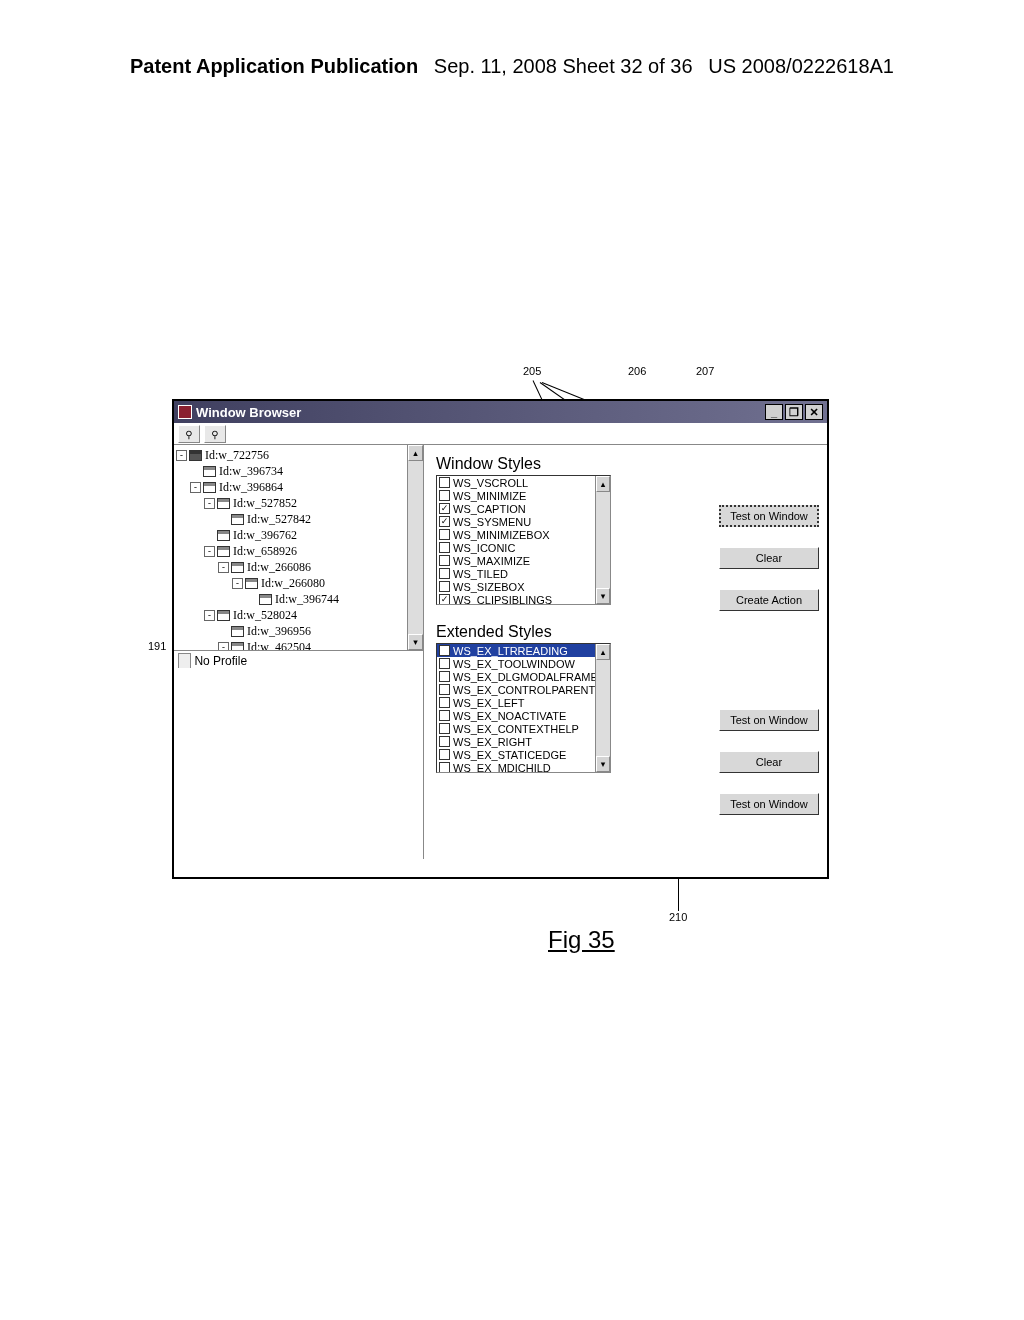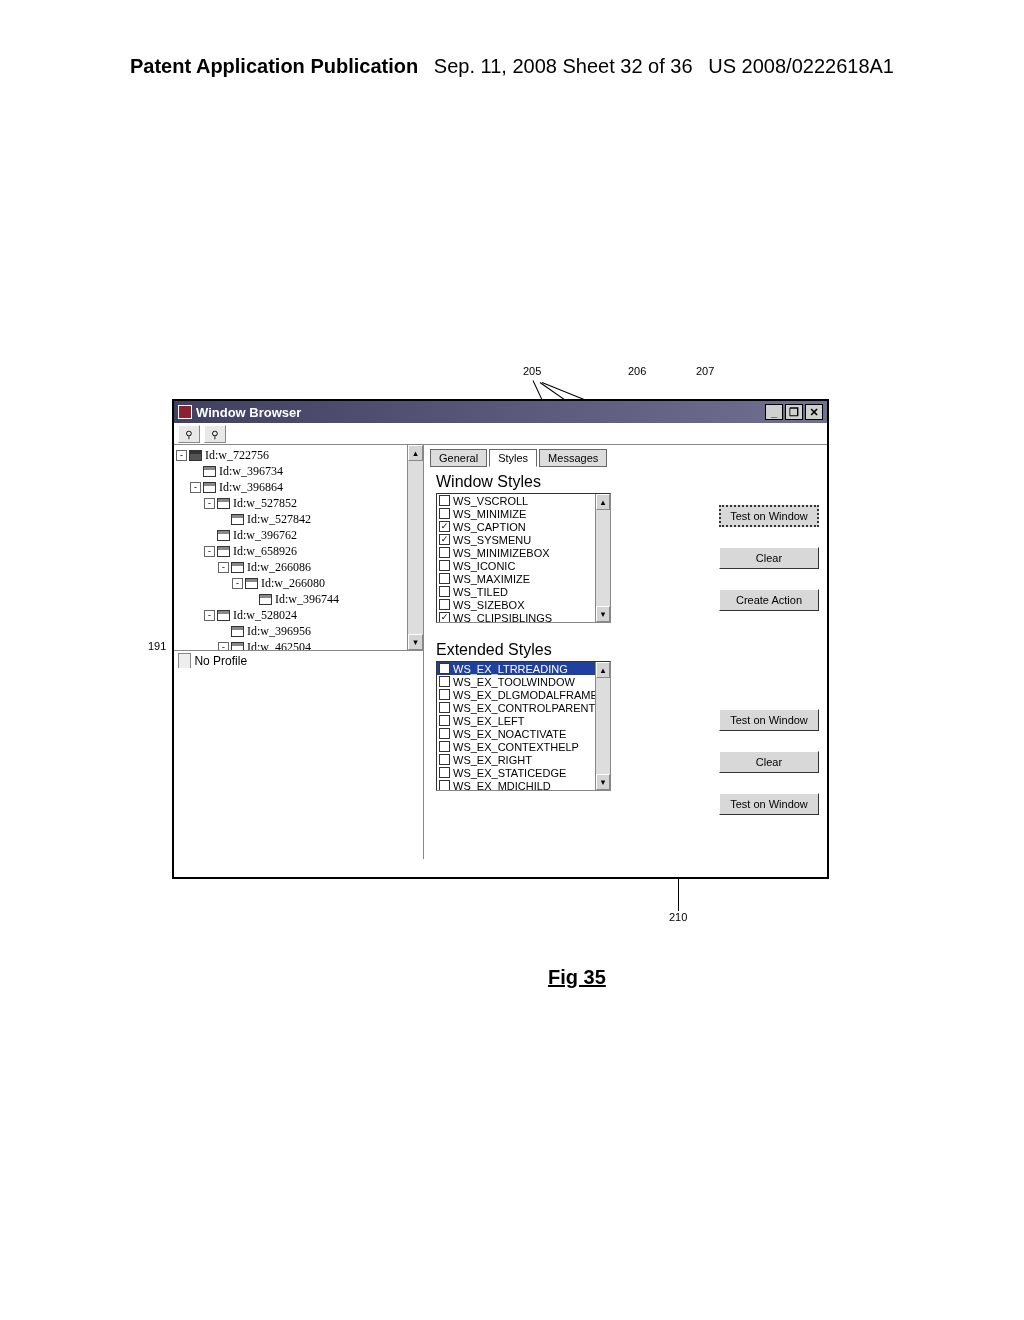--- a/index.html
+++ b/index.html
@@ -1,20 +1,20 @@
 <!DOCTYPE html>
 <html><head>
 <meta charset="utf-8">
 <style>
 * { margin:0; padding:0; box-sizing:border-box; }
 body { font-family: Arial, sans-serif; background:#fff; width:1024px; }
 .page { position:relative; width:1024px; height:1320px; }
 .hdr { position:absolute; top:55px; left:0; right:0; display:flex; justify-content:space-between; padding:0 130px; font-size:20px; }
 .hdr-left { font-weight:bold; }
-.figlabel { position:absolute; font-size:20px; font-weight:bold; text-decoration:underline;margin-top:40px; }
+.figlabel { position:absolute; font-size:24px; font-weight:normal; text-decoration:underline; }
 .callout { position:absolute; font-size:11px; }
 .lead { position:absolute; border-top:1px solid #000; transform-origin:left center; }
 .vlead { position:absolute; border-left:1px solid #000; }
 
 .win { position:absolute; left:172px; top:399px; width:657px; height:480px; border:2px solid #000; background:#fff; }
 .titlebar { height:22px; background:linear-gradient(to right,#404060,#707090); display:flex; align-items:center; padding:0 4px; color:#fff; font-weight:bold; font-size:13px; }
 .titlebar .sysicon { width:14px; height:14px; background:#8a2030; margin-right:4px; border:1px solid #fff; }
 .titlebar .spacer { flex:1; }
 .titlebar .wbtn { width:18px; height:16px; margin-left:2px; background:#d0d0d0; border:1px solid #000; font-size:11px; font-weight:bold; display:flex; align-items:center; justify-content:center; color:#000; }
 .menubar { height:18px; border-bottom:1px solid #888; font-size:12px; padding:2px 6px; }
@@ -178,25 +178,20 @@
             <div class="sbtn">▴</div>
             <div class="sbtn bottom">▾</div>
           </div>
         </div>
         <div class="profile">
           <span class="profile-tab">&nbsp;</span>
           <span>No Profile</span>
         </div>
       </div>
       <div class="rightcol">
-        <div class="tabs">
-          <div class="tab">General</div>
-          <div class="tab active">Styles</div>
-          <div class="tab">Messages</div>
-        </div>
 
         <div class="group-label">Window Styles</div>
         <div class="listbox">
           <div class="inner" id="ws-list">
               <div class="lrow">
                 <div class="chk"></div>
                 <span>WS_VSCROLL</span>
               </div>
               <div class="lrow">
                 <div class="chk"></div>

